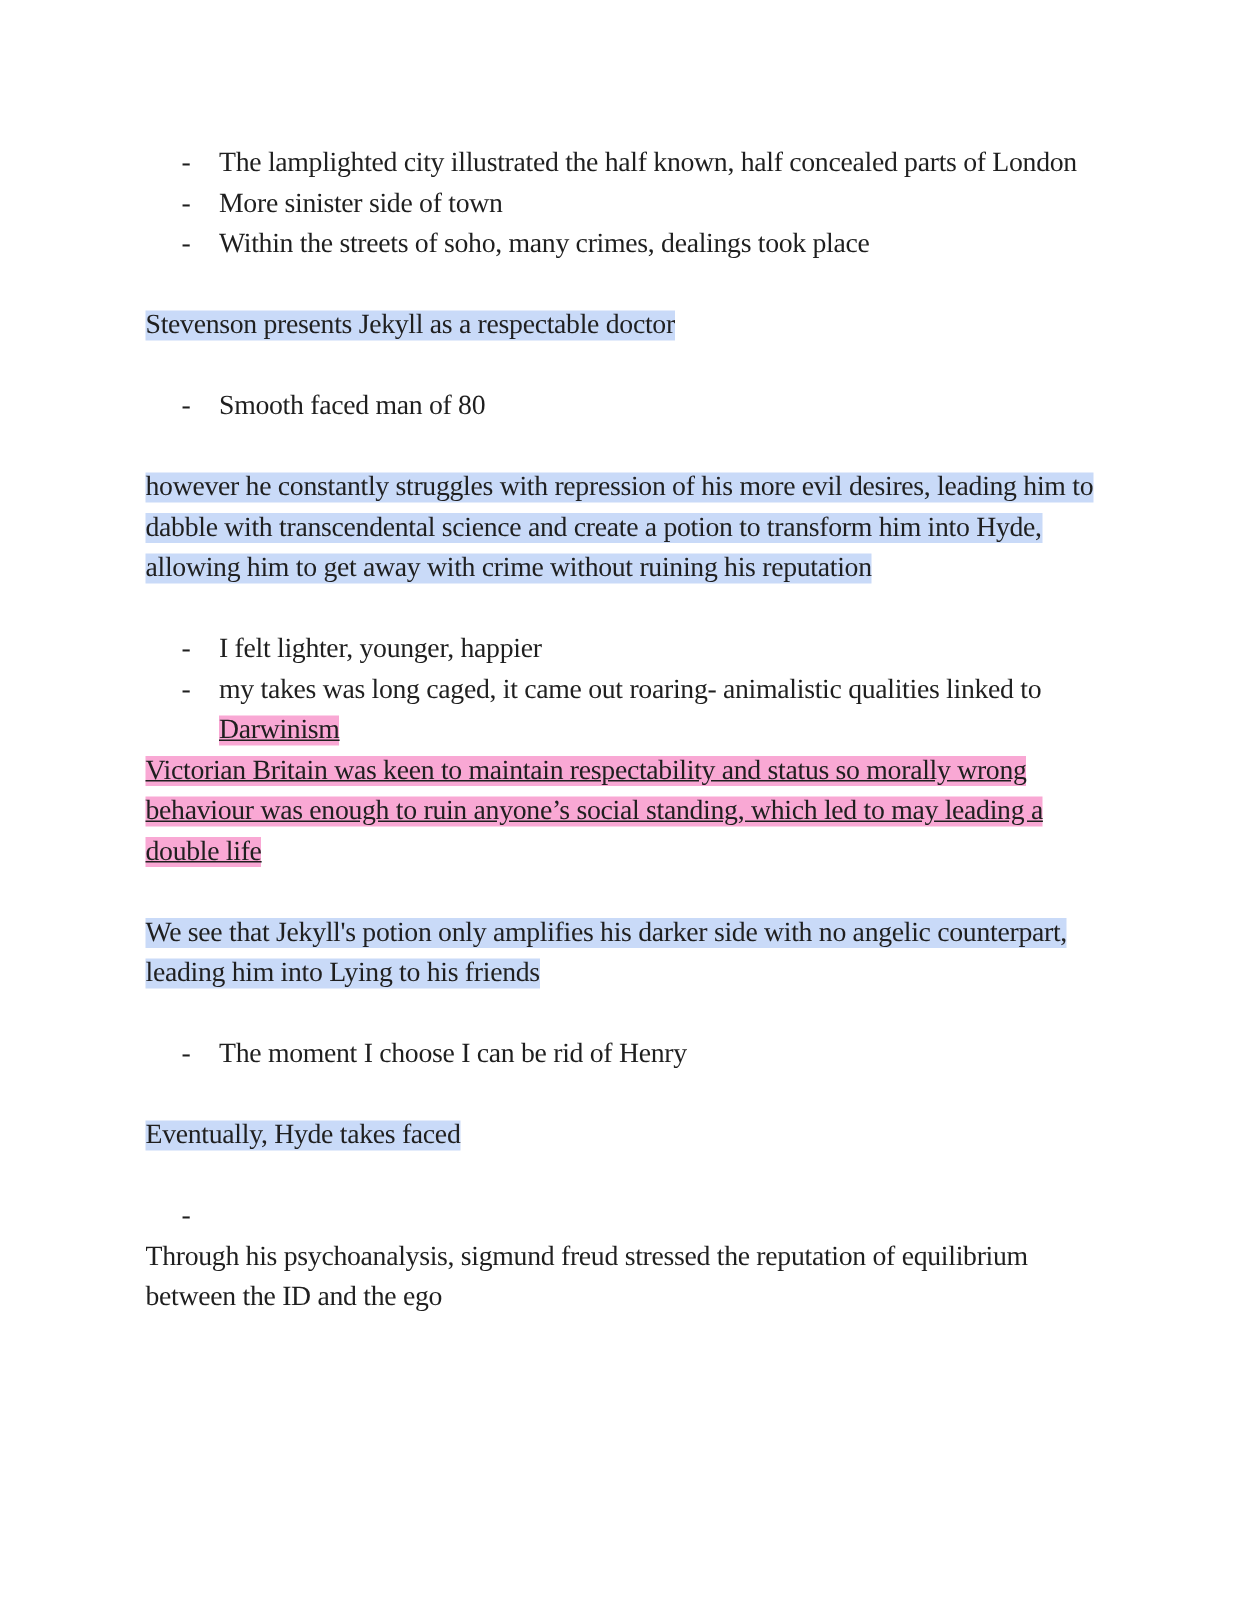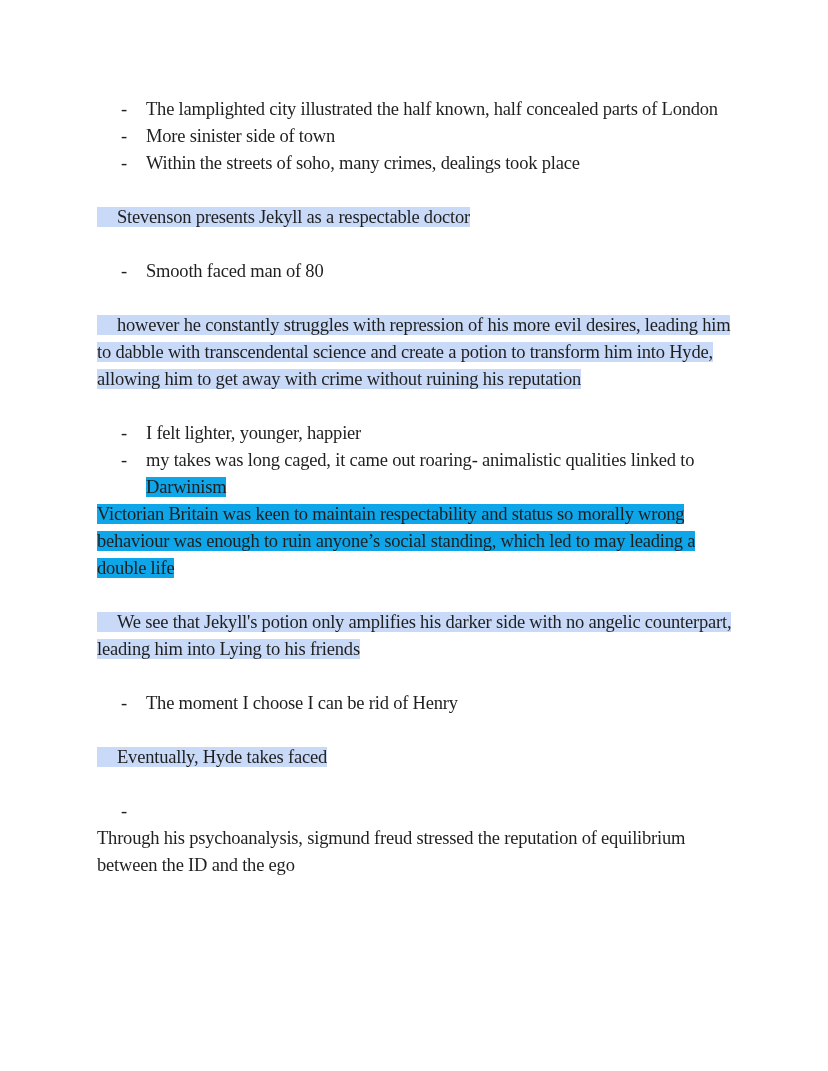--- a/index.html
+++ b/index.html
@@ -39,24 +39,24 @@
       position: relative;
       padding-left: 49px;
     }
     .bullet .dash {
       position: absolute;
       left: 24px;
       top: 0;
     }
     .hl-blue {
       background: #c9daf8;
-      padding-left: 20px;
     }
     .hl-yellow {
-      background: #0ea5e9;
+      background: #f9a8d4;
+      text-decoration: underline;
     }
   </style>
 </head>
 <body>
 
 <div class="page">
 
   <ul class="bullet-list">
     <li class="bullet">
       <span class="dash">-</span>

